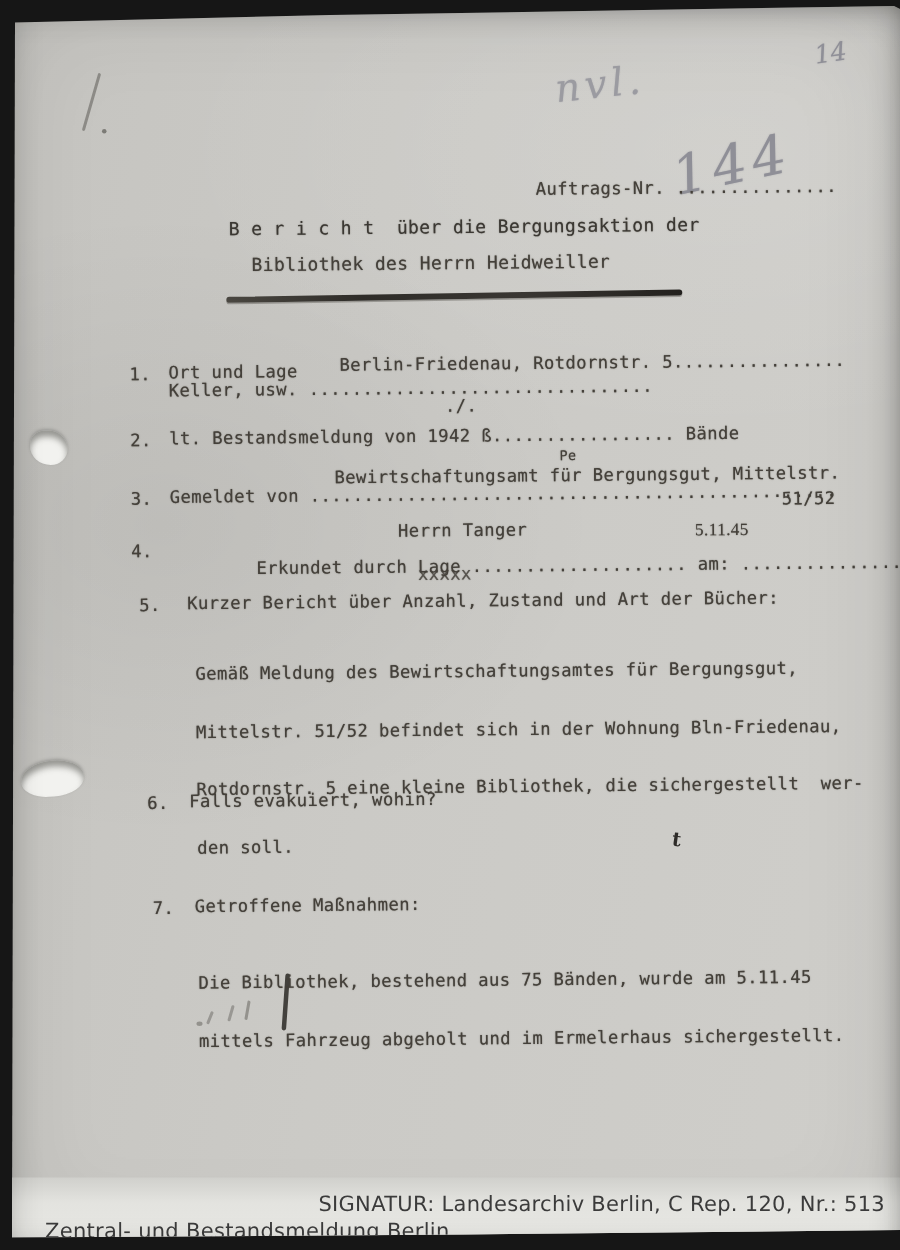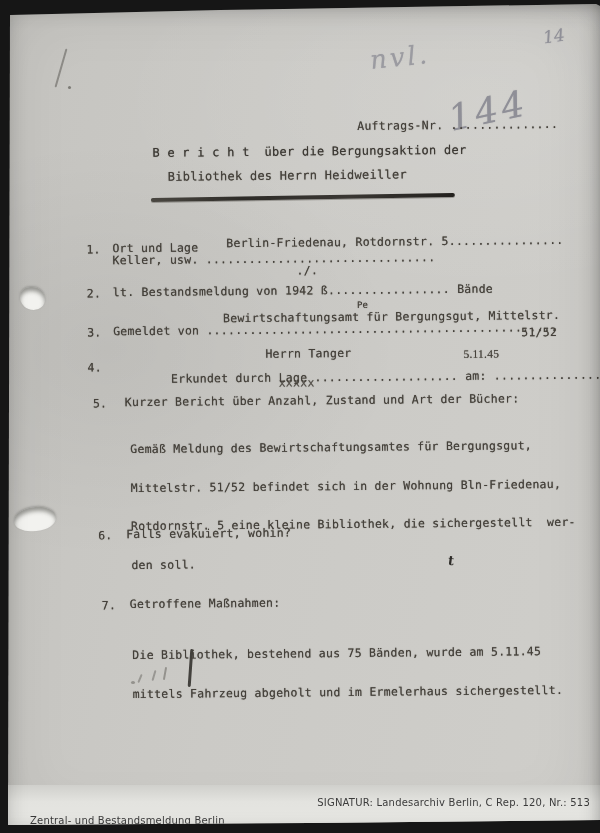--- a/index.html
+++ b/index.html
@@ -84,21 +84,21 @@
     font-family:"DejaVu Serif","Liberation Serif",serif;
     font-weight:bold;font-size:13px;color:#2e2c29;transform:rotate(8deg);
   }
 
   
   .footer-band{
     position:absolute;left:0;right:0;top:785px;height:48px;
     background:linear-gradient(#d0d0cc 0%,#e3e3df 35%,#e8e8e4 100%);
   }
   .ft{
-    position:absolute;font-size:10px;letter-spacing:.2px;color:#3b3b3b;line-height:10.5px;white-space:pre;
+    position:absolute;font-size:14px;letter-spacing:.2px;color:#3b3b3b;line-height:10.5px;white-space:pre;
   }
   .ft.left{left:30px;top:795px;}
   .ft.right{right:10px;top:798px;text-align:right;}
 </style>
 </head>
 <body>
 
 <div id="scan">
   <div class="paper">
 
@@ -129,21 +129,21 @@
       <div class="tw" style="left:88px;top:243px;">1.</div>
       <div class="tw" style="left:114px;top:242px;">Ort und Lage</div>
       <div class="tw" style="left:228px;top:238px;">Berlin-Friedenau, Rotdornstr. 5................</div>
       <div class="tw" style="left:114px;top:254px;">Keller, usw. ................................</div>
       <div class="tw" style="left:298px;top:266px;">./.</div>
 
       <div class="tw" style="left:88px;top:287px;">2.</div>
       <div class="tw" style="left:114px;top:286px;">lt. Bestandsmeldung von 1942 ß................. Bände</div>
 
       <div class="tw" style="left:224px;top:313px;">Bewirtschaftungsamt für Bergungsgut, Mittelstr.</div>
-      <div class="tw small" style="left:334px;top:301px;padding-left:24px;">Pe</div>
+      <div class="tw small" style="left:350px;top:301px;padding-left:24px;">Pe</div>
       <div class="tw" style="left:88px;top:326px;">3.</div>
       <div class="tw" style="left:114px;top:325px;">Gemeldet von .................................................</div>
       <div class="tw" style="left:522px;top:330px;">51/52</div>
 
       <div class="tw" style="left:266px;top:349px;">Herrn Tanger</div>
       <div class="tw" style="left:464px;top:351px;font-family:Liberation Serif, serif;">5.11.45</div>
       <div class="tw" style="left:88px;top:361px;">4.</div>
       <div class="tw" style="left:114px;top:360px;">
         <span>Erkundet durch </span><span class="struck"><span>Lage</span><span class="overlay">xxxxx</span></span><span> .................... </span><span>am:</span><span> .................</span>
       </div>

